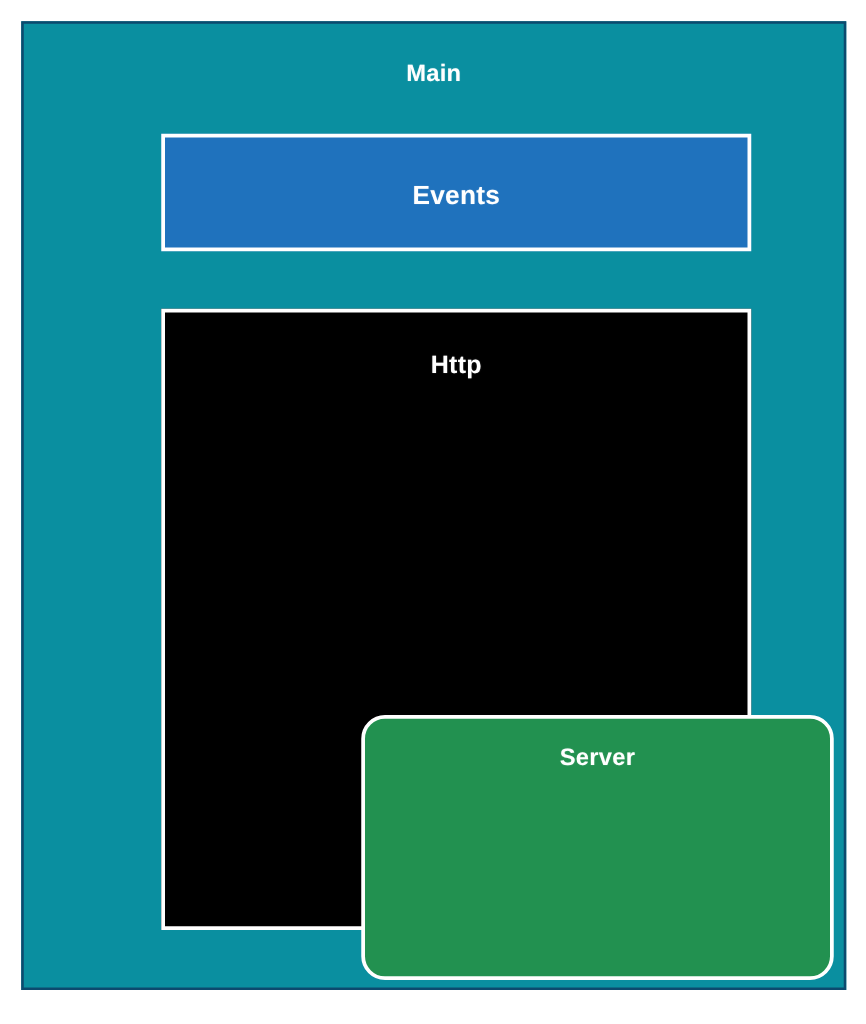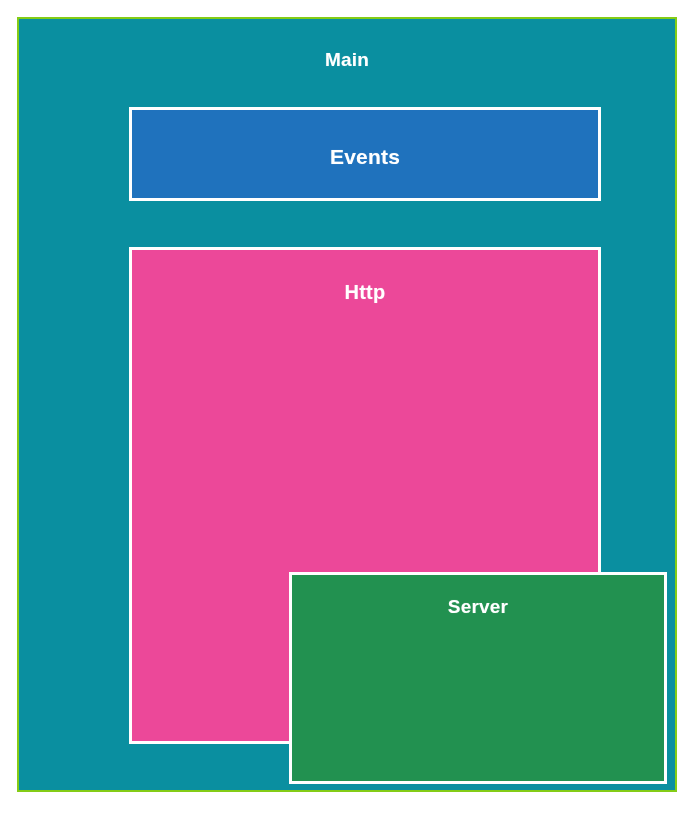--- a/index.html
+++ b/index.html
@@ -40,21 +40,21 @@
     user-select: none;
   }
 
   
   #main-block {
     left: 17px;
     top: 17px;
     width: 660px;
     height: 775px;
     background: #0a8fa0;
-    border: 2px solid #84cc16;
+    border: 2px solid #0c4a6e;
   }
   #main-block > .lbl {
     position: absolute;
     left: 0;
     top: 31px;
     font-size: 19px;
   }
 
   
   #events-block {
@@ -71,37 +71,38 @@
     font-size: 21px;
     text-align: center;
   }
 
   
   #http-block {
     left: 110px;
     top: 228px;
     width: 472px;
     height: 497px;
-    background: #ec4899;
+    background: #000000;
     text-decoration: underline;
   }
   #http-block > .lbl {
     position: absolute;
     left: 0;
     top: 32px;
     font-size: 20px;
   }
 
   
   #server-1-block {
     left: 157px;
     top: 322px;
     width: 378px;
     height: 212px;
     background: #229150;
+    border-radius: 19px;
   }
   #server-1-block > .lbl {
     position: absolute;
     left: 0;
     top: 22px;
     font-size: 19px;
   }
 </style>
 </head>
 <body>

